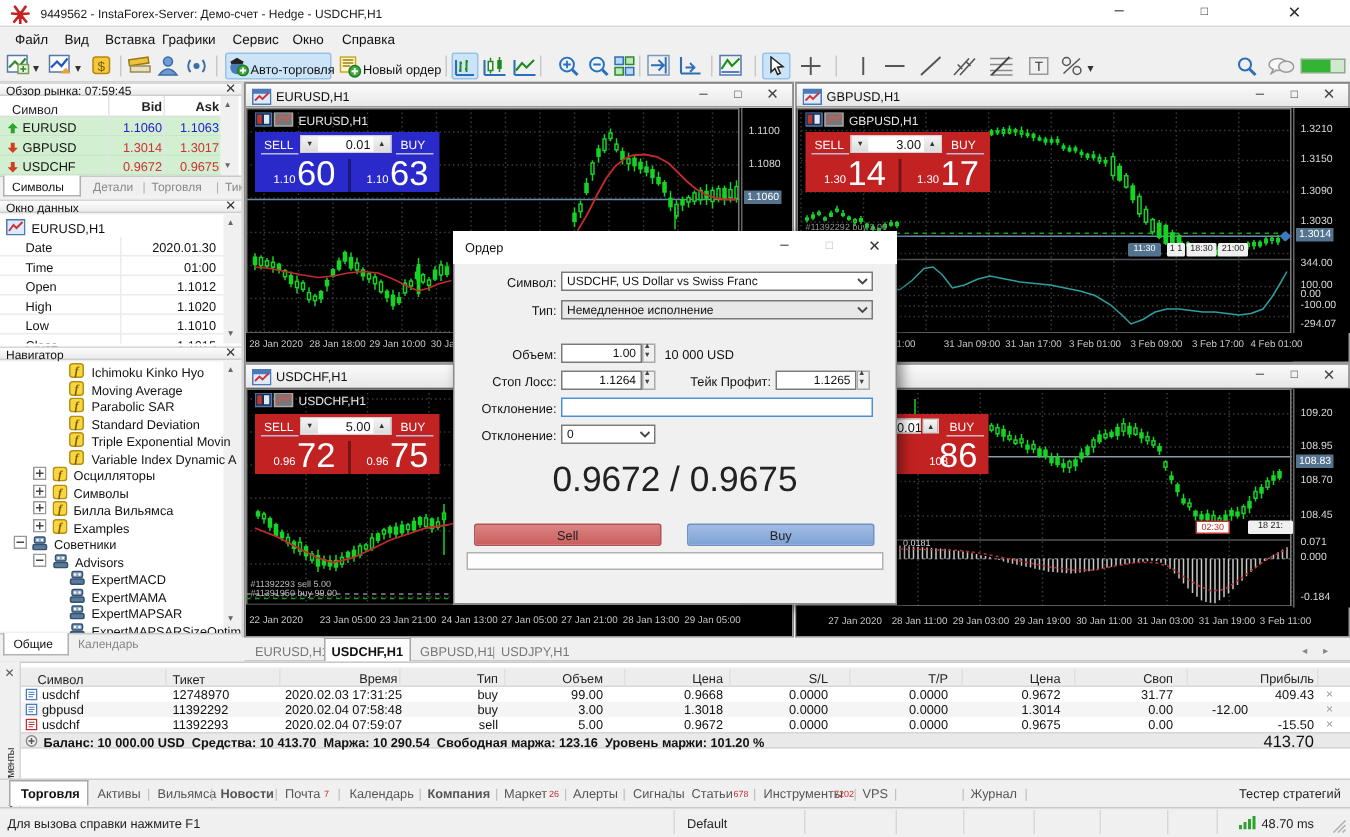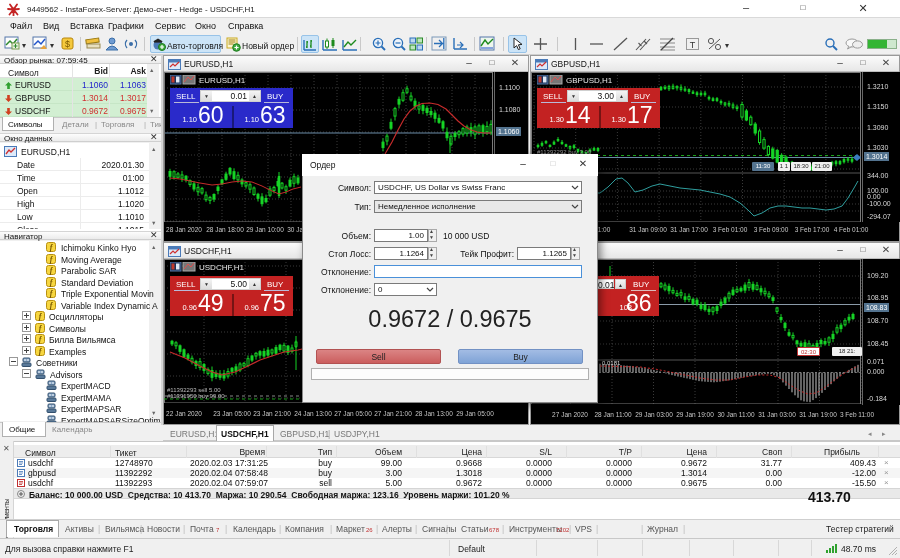--- a/index.html
+++ b/index.html
@@ -903,21 +903,21 @@
 <div class="txt" style="position:absolute;left:176px;top:280px;font-size:8px;color:#fff;">SELL</div>
 <div style="position:absolute;left:174px;top:290px;width:25px;border-top:1px solid #b9b9d8;"></div>
 <div style="position:absolute;left:200px;top:278px;width:61px;height:12px;background:#fff;border:1px solid #cfcfcf;"></div>
 <div style="position:absolute;left:201px;top:279px;width:11px;height:10px;background:linear-gradient(#f4f4f4,#dcdcdc);color:#333;font-size:5px;text-align:center;line-height:10px;">▼</div>
 <div style="position:absolute;left:212px;top:279px;width:37px;height:10px;background:#fff;font-size:8.5px;color:#111;text-align:right;line-height:10px;padding-right:2px;">5.00</div>
 <div style="position:absolute;left:249px;top:279px;width:11px;height:10px;background:linear-gradient(#f4f4f4,#dcdcdc);color:#333;font-size:5px;text-align:center;line-height:10px;">▲</div>
 <div class="txt" style="position:absolute;left:267px;top:280px;font-size:8px;color:#fff;">BUY</div>
 <div style="position:absolute;left:264px;top:290px;width:25px;border-top:1px solid #b9b9d8;"></div>
 <div style="position:absolute;left:231.5px;top:294px;width:2px;height:22px;background:#000;opacity:0.4;"></div>
 <div class="txt" style="position:absolute;left:173px;top:303px;font-size:7.5px;color:#fff;text-align:right;width:24px;">0.96</div>
-<div class="txt" style="position:absolute;left:198px;top:290px;font-size:23px;color:#fff;">49</div>
+<div class="txt" style="position:absolute;left:198px;top:290px;font-size:23px;color:#fff;">72</div>
 <div class="txt" style="position:absolute;left:235px;top:303px;font-size:7.5px;color:#fff;text-align:right;width:24px;">0.96</div>
 <div class="txt" style="position:absolute;left:260px;top:290px;font-size:23px;color:#fff;">75</div>
 <div class="txt" style="position:absolute;left:167px;top:387px;font-size:6px;color:#bbb;">#11392293 sell 5.00</div>
 <div class="txt" style="position:absolute;left:167px;top:393px;font-size:6px;color:#bbb;">#11391950 buy 99.00</div>
 <div style="position:absolute;left:164px;top:403px;width:330px;height:21px;background:#000;"></div>
 <div class="txt" style="position:absolute;left:154px;top:410px;width:60px;text-align:center;font-size:6.5px;color:#c8c8c8;">22 Jan 2020</div>
 <div class="txt" style="position:absolute;left:202px;top:410px;width:60px;text-align:center;font-size:6.5px;color:#c8c8c8;">23 Jan 05:00</div>
 <div class="txt" style="position:absolute;left:242px;top:410px;width:60px;text-align:center;font-size:6.5px;color:#c8c8c8;">23 Jan 21:00</div>
 <div class="txt" style="position:absolute;left:283px;top:410px;width:60px;text-align:center;font-size:6.5px;color:#c8c8c8;">24 Jan 13:00</div>
 <div class="txt" style="position:absolute;left:323px;top:410px;width:60px;text-align:center;font-size:6.5px;color:#c8c8c8;">27 Jan 05:00</div>
@@ -1196,21 +1196,21 @@
 <div class="txt" style="position:absolute;left:25px;top:448px;font-size:8.5px;color:#222;">Символ</div>
 <div class="txt" style="position:absolute;left:115px;top:448px;font-size:8.5px;color:#222;">Тикет</div>
 <div class="txt" style="position:absolute;left:190px;top:447px;width:75px;text-align:right;font-size:8.5px;color:#222;">Время</div>
 <div class="txt" style="position:absolute;left:270px;top:447px;width:62px;text-align:right;font-size:8.5px;color:#222;">Тип</div>
 <div class="txt" style="position:absolute;left:340px;top:447px;width:62px;text-align:right;font-size:8.5px;color:#222;">Объем</div>
 <div class="txt" style="position:absolute;left:420px;top:447px;width:62px;text-align:right;font-size:8.5px;color:#222;">Цена</div>
 <div class="txt" style="position:absolute;left:490px;top:447px;width:62px;text-align:right;font-size:8.5px;color:#222;">S/L</div>
 <div class="txt" style="position:absolute;left:570px;top:447px;width:62px;text-align:right;font-size:8.5px;color:#222;">T/P</div>
 <div class="txt" style="position:absolute;left:645px;top:447px;width:62px;text-align:right;font-size:8.5px;color:#222;">Цена</div>
 <div class="txt" style="position:absolute;left:720px;top:447px;width:62px;text-align:right;font-size:8.5px;color:#222;">Своп</div>
-<div class="txt" style="position:absolute;left:808px;top:447px;width:68px;text-align:center;font-size:8.5px;color:#222;">Прибыль</div>
+<div class="txt" style="position:absolute;left:808px;top:447px;width:68px;text-align:right;font-size:8.5px;color:#222;">Прибыль</div>
 <div style="position:absolute;left:110px;top:446px;width:1px;height:12px;background:#e0e0e0;"></div>
 <div style="position:absolute;left:186px;top:446px;width:1px;height:12px;background:#e0e0e0;"></div>
 <div style="position:absolute;left:266px;top:446px;width:1px;height:12px;background:#e0e0e0;"></div>
 <div style="position:absolute;left:336px;top:446px;width:1px;height:12px;background:#e0e0e0;"></div>
 <div style="position:absolute;left:416px;top:446px;width:1px;height:12px;background:#e0e0e0;"></div>
 <div style="position:absolute;left:486px;top:446px;width:1px;height:12px;background:#e0e0e0;"></div>
 <div style="position:absolute;left:566px;top:446px;width:1px;height:12px;background:#e0e0e0;"></div>
 <div style="position:absolute;left:641px;top:446px;width:1px;height:12px;background:#e0e0e0;"></div>
 <div style="position:absolute;left:716px;top:446px;width:1px;height:12px;background:#e0e0e0;"></div>
 <div style="position:absolute;left:791px;top:446px;width:1px;height:12px;background:#e0e0e0;"></div>
@@ -1240,21 +1240,21 @@
 <div class="txt" style="position:absolute;left:28px;top:468px;font-size:8.5px;color:#111;">gbpusd</div>
 <div class="txt" style="position:absolute;left:115px;top:468px;font-size:8.5px;color:#111;">11392292</div>
 <div class="txt" style="position:absolute;left:190px;top:468px;width:75px;text-align:right;font-size:8.5px;color:#111;">2020.02.04 07:58:48</div>
 <div class="txt" style="position:absolute;left:270px;top:468px;width:62px;text-align:right;font-size:8.5px;color:#111;">buy</div>
 <div class="txt" style="position:absolute;left:340px;top:468px;width:62px;text-align:right;font-size:8.5px;color:#111;">3.00</div>
 <div class="txt" style="position:absolute;left:420px;top:468px;width:62px;text-align:right;font-size:8.5px;color:#111;">1.3018</div>
 <div class="txt" style="position:absolute;left:490px;top:468px;width:62px;text-align:right;font-size:8.5px;color:#111;">0.0000</div>
 <div class="txt" style="position:absolute;left:570px;top:468px;width:62px;text-align:right;font-size:8.5px;color:#111;">0.0000</div>
 <div class="txt" style="position:absolute;left:645px;top:468px;width:62px;text-align:right;font-size:8.5px;color:#111;">1.3014</div>
 <div class="txt" style="position:absolute;left:720px;top:468px;width:62px;text-align:right;font-size:8.5px;color:#111;">0.00</div>
-<div class="txt" style="position:absolute;left:808px;top:468px;width:68px;text-align:right;font-size:8.5px;color:#111;">-12.00</div>
+<div class="txt" style="position:absolute;left:808px;top:468px;width:68px;font-size:8.5px;color:#111;">-12.00</div>
 <div class="txt" style="position:absolute;left:884px;top:468px;font-size:8px;color:#999;">×</div>
 <div style="position:absolute;left:14px;top:478px;width:886px;height:10px;background:#fff;"></div>
 <svg class="a" style="left:17px;top:479px" width="8" height="8" viewBox="0 0 8 8">
     <rect x="0.5" y="0.5" width="7" height="7" fill="#fff" stroke="#c03030"></rect>
     <path d="M2 2.5 h4 M2 4 h4 M2 5.5 h3" stroke="#c03030" stroke-width="0.8"></path>
   </svg>
 <div class="txt" style="position:absolute;left:28px;top:478px;font-size:8.5px;color:#111;">usdchf</div>
 <div class="txt" style="position:absolute;left:115px;top:478px;font-size:8.5px;color:#111;">11392293</div>
 <div class="txt" style="position:absolute;left:190px;top:478px;width:75px;text-align:right;font-size:8.5px;color:#111;">2020.02.04 07:59:07</div>
 <div class="txt" style="position:absolute;left:270px;top:478px;width:62px;text-align:right;font-size:8.5px;color:#111;">sell</div>
@@ -1265,31 +1265,31 @@
 <div class="txt" style="position:absolute;left:645px;top:478px;width:62px;text-align:right;font-size:8.5px;color:#111;">0.9675</div>
 <div class="txt" style="position:absolute;left:720px;top:478px;width:62px;text-align:right;font-size:8.5px;color:#111;">0.00</div>
 <div class="txt" style="position:absolute;left:808px;top:478px;width:68px;text-align:right;font-size:8.5px;color:#111;">-15.50</div>
 <div class="txt" style="position:absolute;left:884px;top:478px;font-size:8px;color:#999;">×</div>
 <div style="position:absolute;left:14px;top:488px;width:886px;height:11px;background:#e9e9e9;border-top:1px solid #d5d5d5;border-bottom:1px solid #d5d5d5;"></div>
 <svg class="a" style="left:17px;top:490px" width="8" height="8" viewBox="0 0 8 8">
     <circle cx="4" cy="4" r="3.5" fill="#eee" stroke="#888"></circle>
     <path d="M4 2 v4 M2 4 h4" stroke="#555"></path>
   </svg>
 <div class="txt" style="position:absolute;left:29px;top:490px;font-size:8.5px;font-weight:bold;color:#111;">Баланс: 10 000.00 USD&nbsp;&nbsp;Средства: 10 413.70&nbsp;&nbsp;Маржа: 10 290.54&nbsp;&nbsp;Свободная маржа: 123.16&nbsp;&nbsp;Уровень маржи: 101.20 %</div>
-<div class="txt" style="position:absolute;left:808px;top:489px;width:68px;text-align:left;font-size:14px;font-weight:bold;color:#111;">413.70</div>
+<div class="txt" style="position:absolute;left:808px;top:489px;width:68px;text-align:right;font-size:11px;font-weight:normal;color:#111;">413.70</div>
 <div style="position:absolute;left:0;top:519px;width:900px;height:18px;background:#f0f0f0;border-top:1px solid #cfcfcf;"></div>
 <div style="position:absolute;left:6px;top:520px;width:53px;height:17px;background:#fff;border:1px solid #a8a8a8;border-bottom:none;"></div>
 <div class="txt" style="position:absolute;left:14px;top:524px;font-size:8.5px;color:#111;font-weight:bold;">Торговля</div>
 <div class="txt" style="position:absolute;left:65px;top:524px;font-size:8.5px;color:#555;font-weight:normal;">Активы</div>
 <div class="txt" style="position:absolute;left:105px;top:524px;font-size:8.5px;color:#555;font-weight:normal;">Вильямса</div>
-<div class="txt" style="position:absolute;left:147px;top:524px;font-size:8.5px;color:#555;font-weight:normal;">Новости</div>
+<div class="txt" style="position:absolute;left:147px;top:524px;font-size:8.5px;color:#555;font-weight:bold;">Новости</div>
 <div class="txt" style="position:absolute;left:190px;top:524px;font-size:8.5px;color:#555;font-weight:normal;">Почта</div>
 <div class="txt" style="position:absolute;left:216px;top:527px;font-size:6px;color:#c03030;">7</div>
 <div class="txt" style="position:absolute;left:233px;top:524px;font-size:8.5px;color:#555;font-weight:normal;">Календарь</div>
-<div class="txt" style="position:absolute;left:285px;top:524px;font-size:8.5px;color:#555;font-weight:normal;">Компания</div>
+<div class="txt" style="position:absolute;left:285px;top:524px;font-size:8.5px;color:#555;font-weight:bold;">Компания</div>
 <div class="txt" style="position:absolute;left:336px;top:524px;font-size:8.5px;color:#555;font-weight:normal;">Маркет</div>
 <div class="txt" style="position:absolute;left:366px;top:527px;font-size:6px;color:#c03030;">26</div>
 <div class="txt" style="position:absolute;left:382px;top:524px;font-size:8.5px;color:#555;font-weight:normal;">Алерты</div>
 <div class="txt" style="position:absolute;left:422px;top:524px;font-size:8.5px;color:#555;font-weight:normal;">Сигналы</div>
 <div class="txt" style="position:absolute;left:461px;top:524px;font-size:8.5px;color:#555;font-weight:normal;">Статьи</div>
 <div class="txt" style="position:absolute;left:489px;top:527px;font-size:6px;color:#c03030;">678</div>
 <div class="txt" style="position:absolute;left:509px;top:524px;font-size:8.5px;color:#555;font-weight:normal;">Инструменты</div>
 <div class="txt" style="position:absolute;left:556px;top:527px;font-size:6px;color:#c03030;">7202</div>
 <div class="txt" style="position:absolute;left:575px;top:524px;font-size:8.5px;color:#555;font-weight:normal;">VPS</div>
 <div class="txt" style="position:absolute;left:602px;top:536px;font-size:8.5px;color:#555;font-weight:normal;">Эксперты</div>

